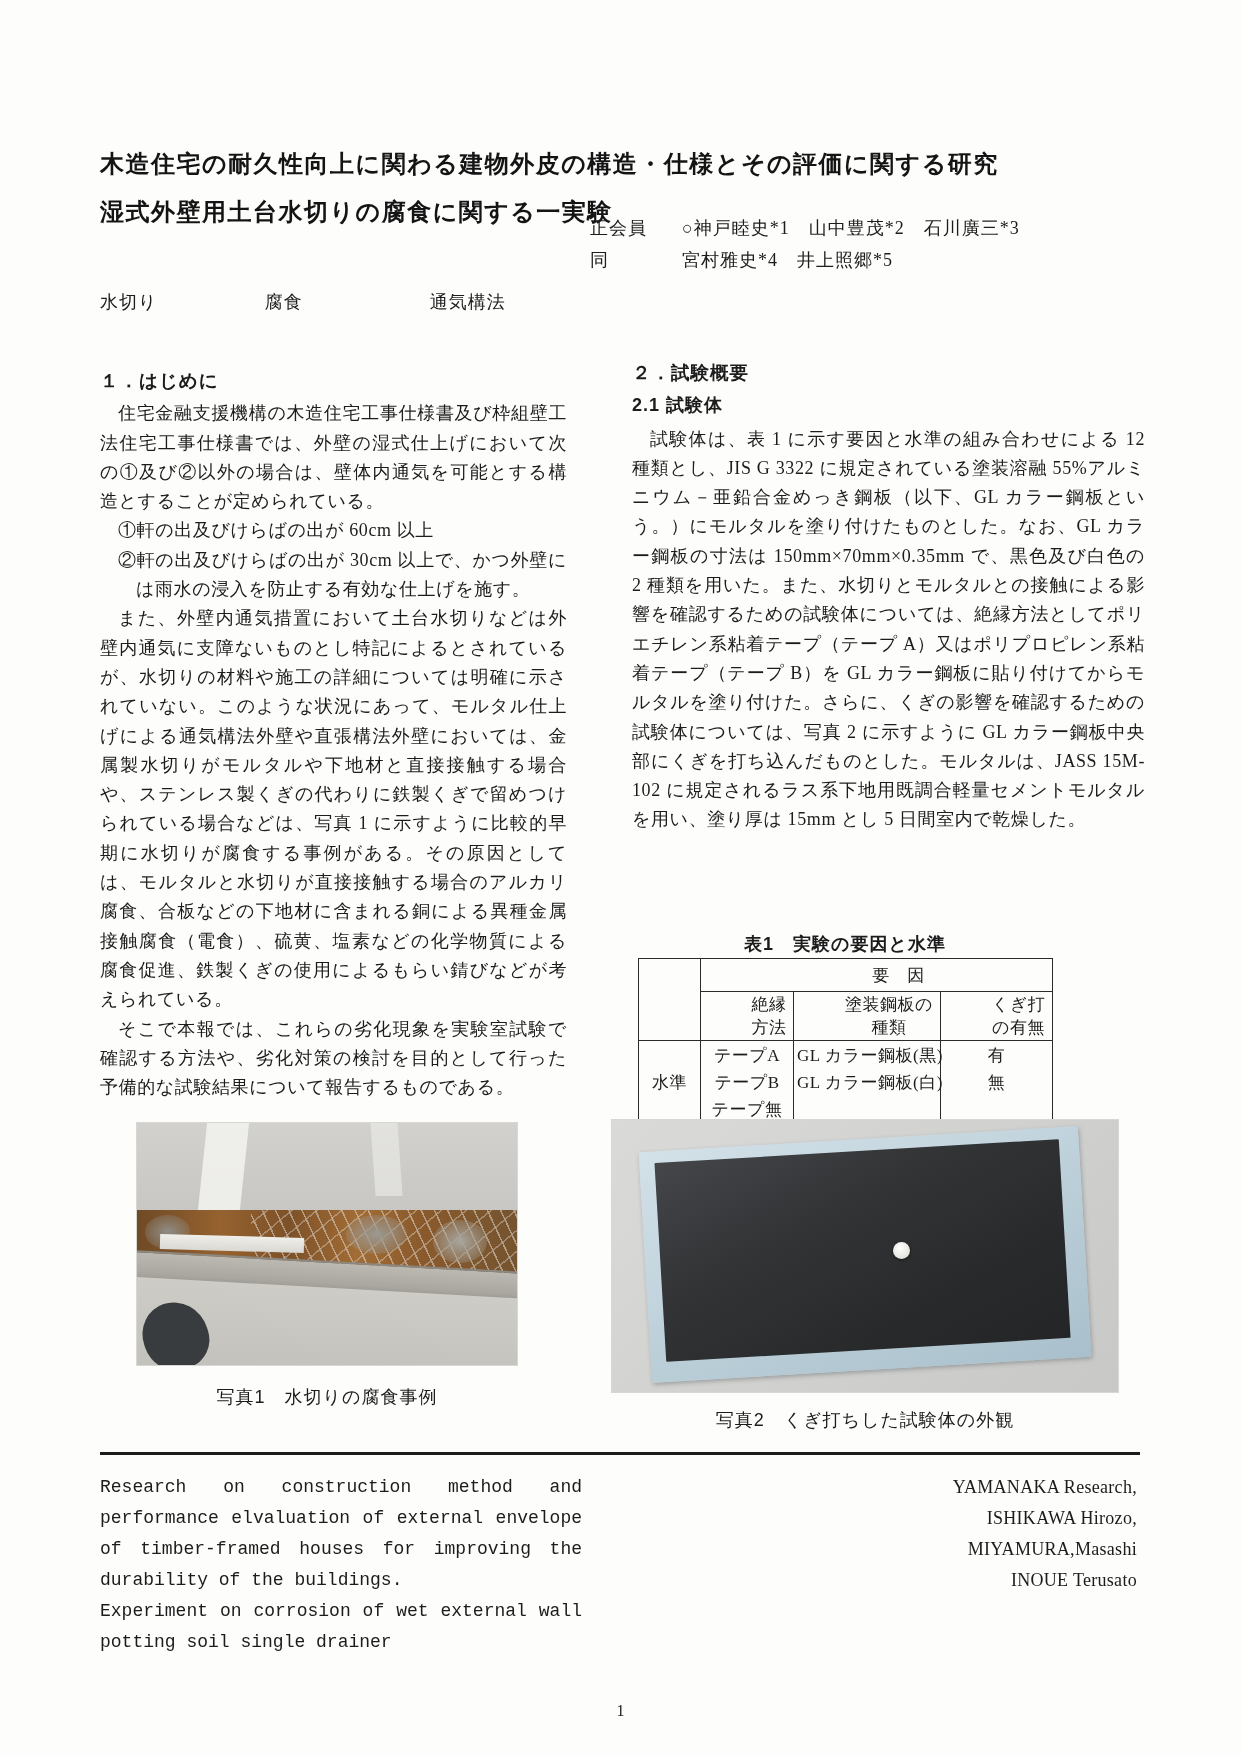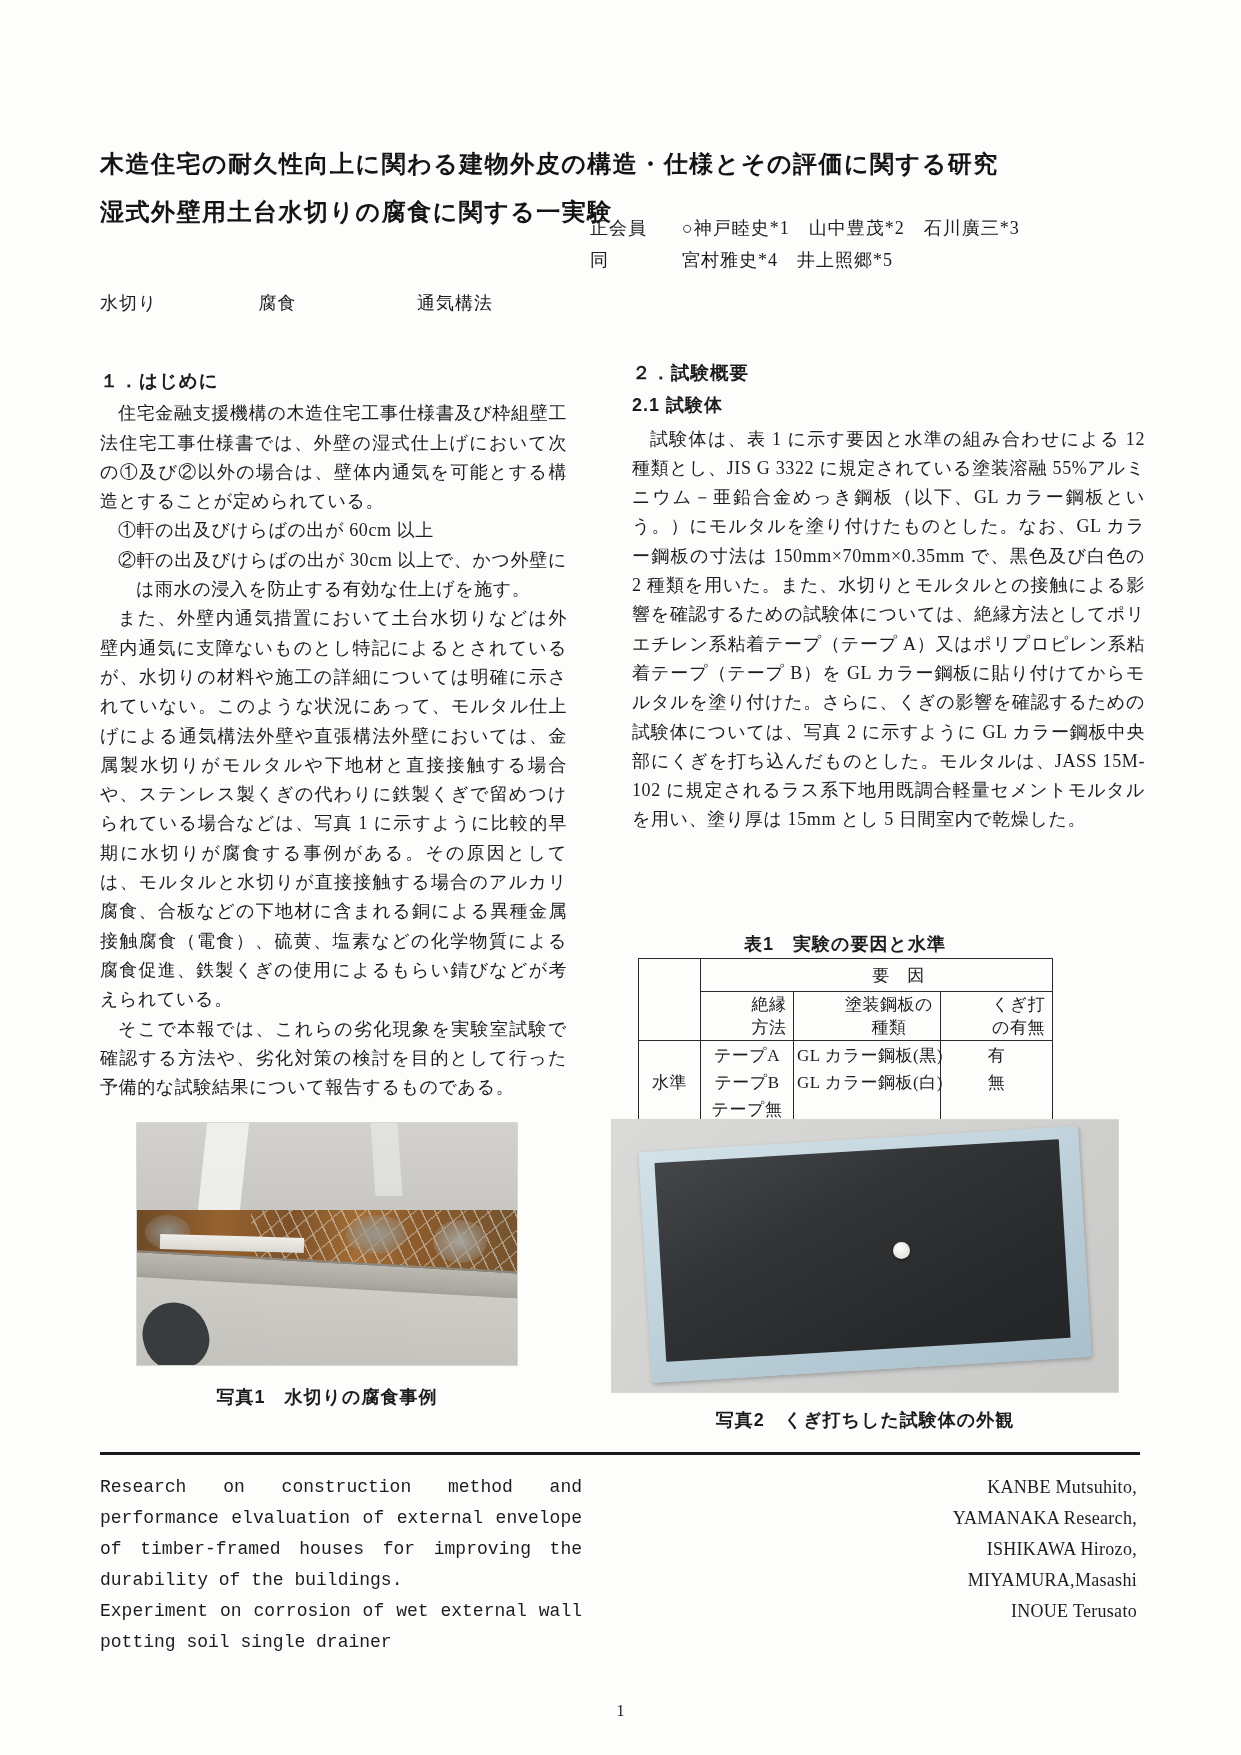--- a/index.html
+++ b/index.html
@@ -45,21 +45,21 @@
   .cell-line{line-height:27px;white-space:nowrap;}
   .t1-caption{
     font-family:"Liberation Sans","DejaVu Sans",sans-serif;
     font-weight:bold;font-size:18px;letter-spacing:1px;text-align:center;
   }
   
   .photo{overflow:hidden;background:#c9c7c3;box-shadow:0 0 0 1px #d8d7d3;}
   .ph-layer{position:absolute;}
   .photo-caption{
     font-family:"Liberation Sans","DejaVu Sans",sans-serif;
-    font-weight:bold;font-size:18px;letter-spacing:1px;text-align:center;
+    font-weight:normal;font-size:18px;letter-spacing:1px;text-align:center;
   }
   
   .p1-wall{left:0;top:0;width:100%;height:42%;background:linear-gradient(180deg,#d2d1cd,#c6c5c1);}
   .p1-wallstreak{left:17%;top:0;width:11%;height:40%;background:rgba(243,243,240,0.85);transform:skewX(-6deg);}
   .p1-wallstreak2{left:62%;top:0;width:7%;height:30%;background:rgba(236,236,233,0.6);transform:skewX(4deg);}
   .p1-rust{
     left:0;top:36%;width:100%;height:30%;
     background:linear-gradient(90deg,#6e4a26 0%,#96622f 22%,#7d5128 40%,#a26c35 58%,#8a5a2c 75%,#75542f 100%);
   }
   .p1-mesh{
@@ -114,21 +114,21 @@
   <div class="authors-row">
     <span class="authors-role">正会員</span>
     <span>○神戸睦史*1　山中豊茂*2　石川廣三*3</span>
   </div>
   <div class="authors-row">
     <span class="authors-role">同</span>
     <span>宮村雅史*4　井上照郷*5</span>
   </div>
 </div>
 
-<div class="abs" style="left:100px;top:286px;">
+<div class="abs" style="left:100px;top:286px;font-family:Liberation Mono, monospace;">
   <div class="kw-row">
     <span class="kw">水切り</span>
     <span class="kw">腐食</span>
     <span class="kw">通気構法</span>
   </div>
 </div>
 
 <div class="abs col" style="left:100px;top:366px;width:467px;">
   <div class="sec-h">１．はじめに</div>
   <p class="body-p">住宅金融支援機構の木造住宅工事仕様書及び枠組壁工法住宅工事仕様書では、外壁の湿式仕上げにおいて次の①及び②以外の場合は、壁体内通気を可能とする構造とすることが定められている。</p>
@@ -206,20 +206,19 @@
 <div class="abs photo-caption" style="left:612px;top:1408px;width:506px;">写真2　くぎ打ちした試験体の外観</div>
 
 <div class="abs rule" style="left:100px;top:1452px;width:1040px;height:3px;"></div>
 
 <div class="abs abstract" style="left:100px;top:1472px;width:482px;">
   <p>Research on construction method and performance elvaluation of external envelope of timber-framed houses for improving the durability of the buildings.</p>
   <p>Experiment on corrosion of wet external wall potting soil single drainer</p>
 </div>
 
 <div class="abs names" style="left:835px;top:1472px;width:302px;">
-  <div>KANBE Mutsuhito,</div>
   <div>YAMANAKA Research,</div>
   <div>ISHIKAWA Hirozo,</div>
   <div>MIYAMURA,Masashi</div>
   <div>INOUE Terusato</div>
 </div>
 
 <div class="abs pagenum" style="left:0px;top:1702px;">1</div>
 
 </body></html>

